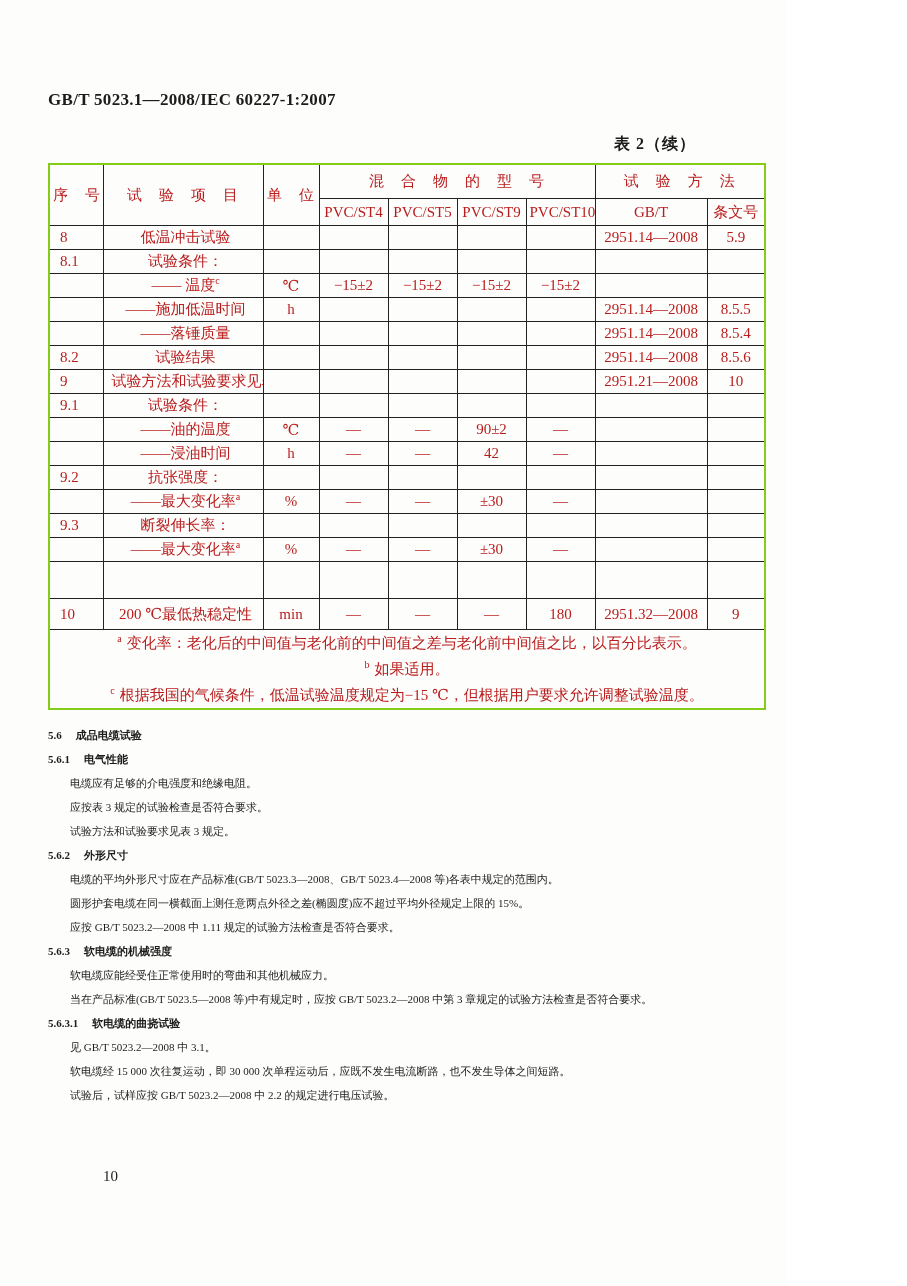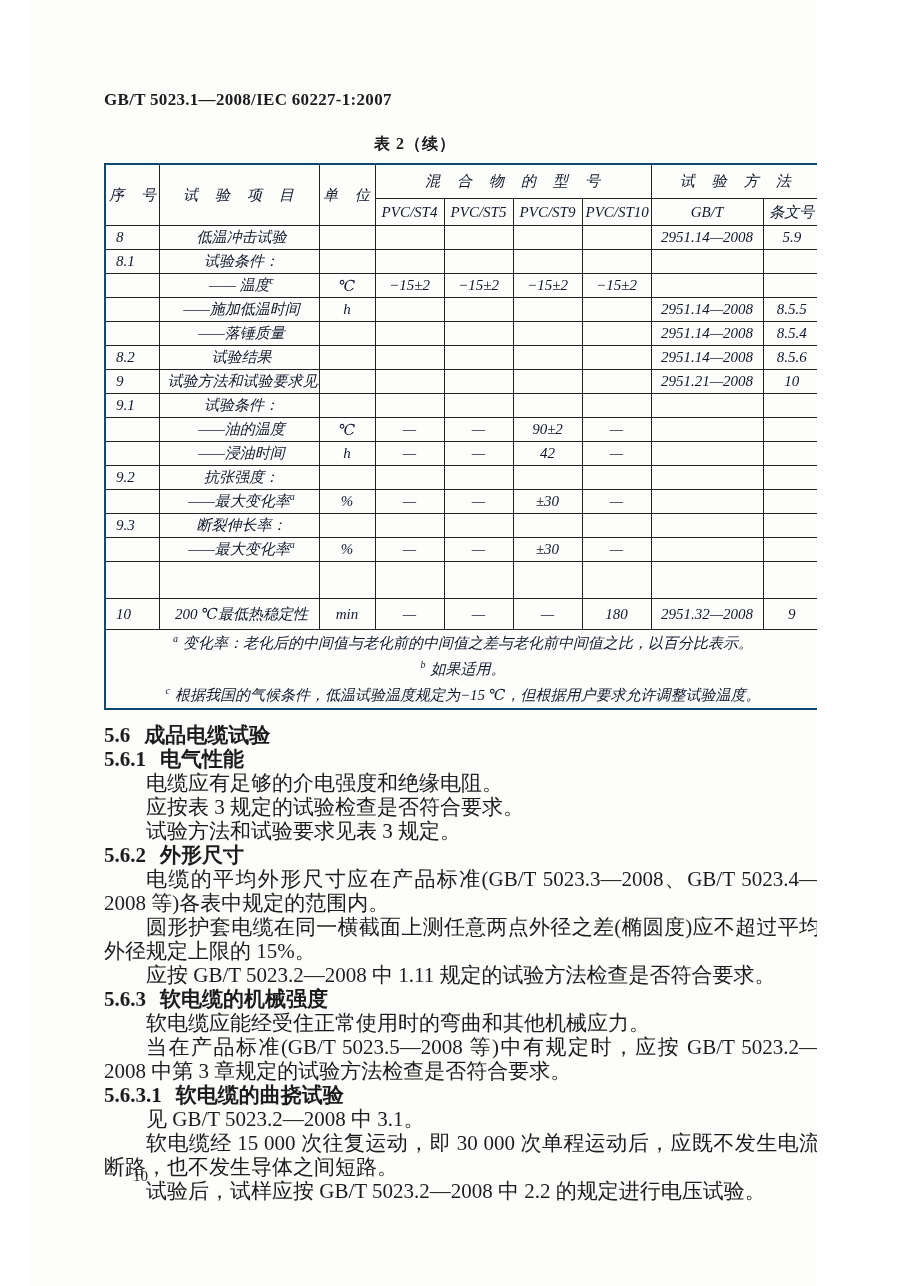--- a/index.html
+++ b/index.html
@@ -3,37 +3,35 @@
 <meta charset="utf-8">
 <style>
   html,body { margin:0; padding:0; background:#ffffff; }
   .page {
     position:relative;
     width:787px; height:1286px;
     box-sizing:border-box;
     background:#fdfdfc;
     color:#1c1c1c;
     font-family:"Liberation Serif","DejaVu Serif",serif;
-    padding:90px 91px 0 74px;
+    padding:90px 91px 0 48px;
     overflow:hidden;
-    margin-left:30px;
   }
   .doc-header {
     font-size:17px; font-weight:bold; letter-spacing:0.3px;
     margin:0 0 24px 0;
   }
   .table-title {
-    text-align:center; font-weight:bold; font-size:16px;
+    text-align:right; font-weight:bold; font-size:16px;
     margin:0 0 8px 0; letter-spacing:1px;
   }
   table.std {
     width:716px; table-layout:fixed; border-collapse:collapse;
-    font-size:15px; color:#0f172a;
-    border:2px solid #0c4a6e;
-    font-style:italic;
+    font-size:15px; color:#b91c1c;
+    border:2px solid #84cc16;
   }
   table.std th, table.std td {
     border:1px solid #222222;
     padding:0 3px;
     font-weight:normal;
     text-align:center;
     vertical-align:middle;
     overflow:hidden;
     white-space:nowrap;
   }
@@ -45,21 +43,21 @@
   tbody tr[data-name="table-spacer-row"] td { height:36px; }
   tbody tr:last-child td { height:30px; }
   sup { font-size:10px; line-height:0; }
   tfoot td {
     border-top:1px solid #222222;
     text-align:left; white-space:normal;
     padding:8px 12px 12px 20px;
   }
   .fn { line-height:26px; font-size:15px; }
   .fn sup { margin-right:5px; }
-  .sections { margin-top:13px; width:716px; font-size:21px; line-height:24px; }
+  .sections { margin-top:13px; width:716px; font-size:11px; line-height:24px; }
   .sec-h { font-weight:bold; }
   .sec-h .num { margin-right:14px; }
   .sec-p { text-indent:2em; text-align:justify; }
   .page-num { position:absolute; left:103px; top:1168px; font-size:15px; }
 </style>
 </head>
 <body>
 
 <div class="page" data-name="document-page">
 

